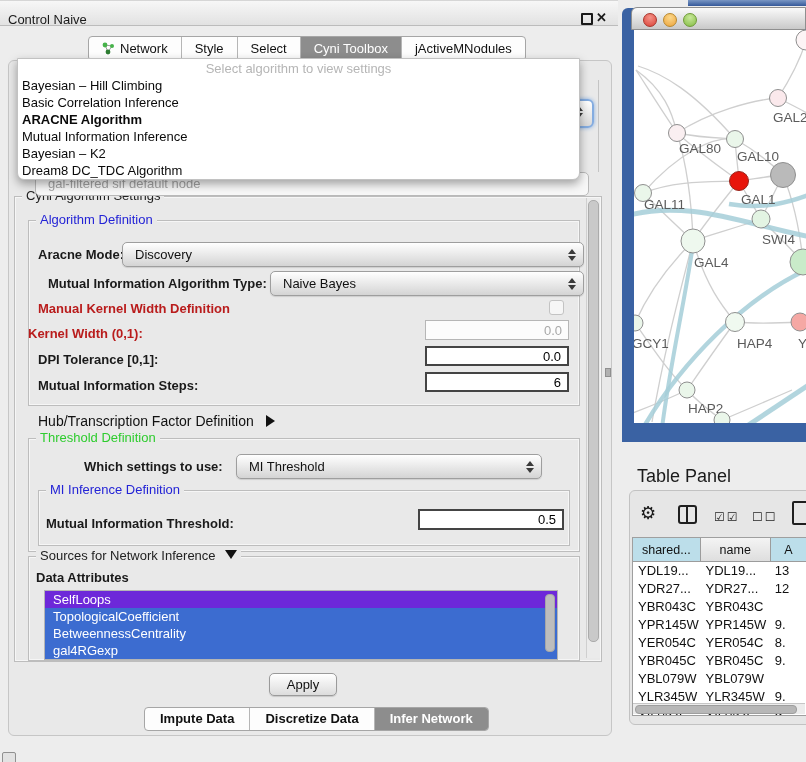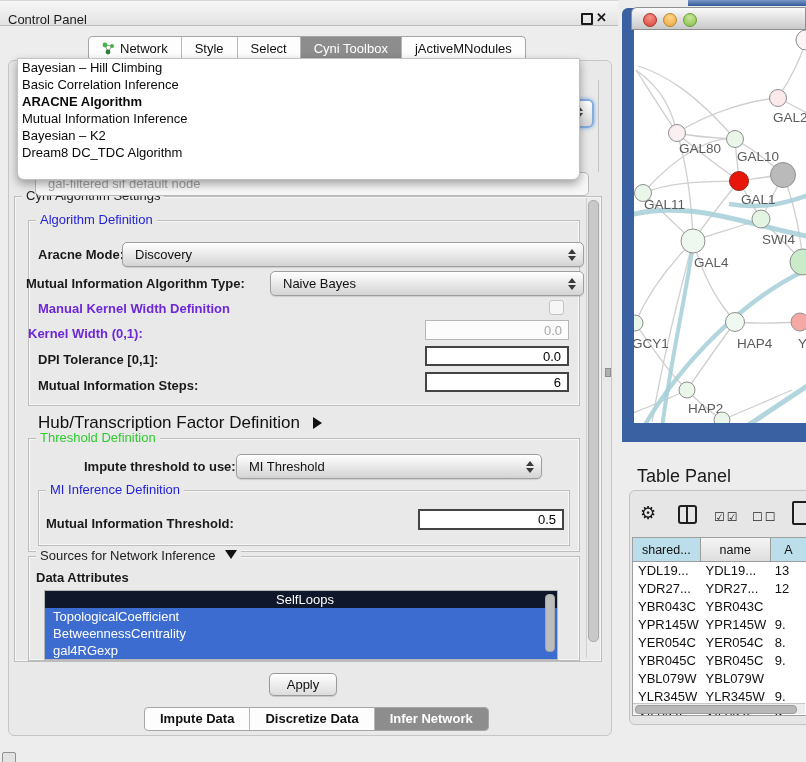--- a/index.html
+++ b/index.html
@@ -29,21 +29,21 @@
   
   .dropdown{left:17px;top:58px;width:561px;height:120px;background:#fff;border:1px solid #c2c2c2;
     border-radius:0 0 7px 7px;box-shadow:0 4px 10px rgba(0,0,0,.35);z-index:10;overflow:hidden}
   .dd-hint{text-align:center;color:#b5b5b5;font-size:13px;height:16px;line-height:16px;margin-top:2px}
   .dd-item{font-size:13px;height:17px;line-height:17px;padding-left:4px;color:#0a0a0a}
   .dd-item.bold{font-weight:bold}
   
   .group{border:1px solid #bdbdbd;box-shadow:inset 0 0 0 1px #f6f6f6}
   .grouptitle{font-size:13px;background:#e9e9e9;padding:0 4px;line-height:14px;white-space:nowrap}
   .lbl{font-size:13px;font-weight:bold;color:#1a1a1a;white-space:nowrap}
-  .lblgray{color:#6d28d9}
+  .lblgray{color:#b91c1c}
   
   .combo{background:linear-gradient(#ffffff,#d4d4d4);border:1px solid #9e9e9e;border-radius:5px;
     font-size:13px;display:flex;align-items:center;padding-left:12px;box-shadow:0 1px 1px rgba(0,0,0,.12)}
   .combo .val{flex:1;white-space:nowrap;overflow:hidden}
   .spin{width:18px;display:flex;flex-direction:column;align-items:center;gap:2px;margin-right:2px}
   .spin i{display:block;width:0;height:0;border-left:4px solid transparent;border-right:4px solid transparent}
   .spin .up{border-bottom:5px solid #3a3a3a}
   .spin .dn{border-top:5px solid #3a3a3a}
   .field{font-size:13px;text-align:right;padding:0 6px;background:#fff;border:2px solid #444;outline:none;
     font-family:"Liberation Sans",sans-serif}
@@ -97,21 +97,21 @@
   .td{box-sizing:border-box;overflow:hidden;white-space:nowrap}
   .hscroll{left:633px;top:703px;width:172px;height:10px;background:#ececec;border-top:1px solid #c6c6c6}
   .hthumb{position:absolute;left:2px;top:1px;width:160px;height:7px;background:#b7b7b7;border:1px solid #9e9e9e;border-radius:4px}
   .divider-handle{left:605px;top:368px;width:4px;height:7px;background:#b0b0b0;border:1px solid #8f8f8f}
   svg text{font-family:"Liberation Sans",sans-serif}
 </style>
 </head>
 <body>
 
 <div class="abs cp-titlebar"></div>
-<div class="abs cp-title">Control Panel</div>
+<div class="abs cp-title">Control Naive</div>
 <div class="abs btn-float"></div>
 <div class="abs btn-close">✕</div>
 
 <div class="abs tabstrip">
   <div class="tabseg">
     <svg width="13" height="13" viewBox="0 0 13 13">
       <line x1="3" y1="3" x2="10" y2="4" stroke="#9a9a9a"></line>
         <line x1="3" y1="3" x2="6" y2="10" stroke="#9a9a9a"></line>
       <line x1="10" y1="4" x2="6" y2="10" stroke="#9a9a9a"></line>
       <circle cx="3" cy="3" r="2.4" fill="#46b24a"></circle>
@@ -139,20 +139,21 @@
 <div class="abs bg-combo">gal-filtered sif default node</div>
 <div class="abs bg-combo-focus">
   <div class="spin" style="margin-top:5px">
       <i class="up"></i>
       <i class="dn"></i>
     </div>
 </div>
 <div class="abs bg-groupline"></div>
 
 <div class="abs dropdown">
+  <div class="dd-hint">Select algorithm to view settings</div>
   <div id="dd-items">
       <div class="dd-item">Bayesian – Hill Climbing</div>
       <div class="dd-item">Basic Correlation Inference</div>
       <div class="dd-item bold">ARACNE Algorithm</div>
       <div class="dd-item">Mutual Information Inference</div>
       <div class="dd-item">Bayesian – K2</div>
       <div class="dd-item">Dream8 DC_TDC Algorithm</div>
     </div>
 </div>
 
@@ -167,50 +168,50 @@
 
 <div class="abs lbl" style="left:38px;top:247px">Aracne Mode:</div>
 <div class="abs combo" style="left:122px;top:242px;width:448px;height:23px">
   <span class="val">Discovery</span>
   <span class="spin">
       <i class="up"></i>
       <i class="dn"></i>
     </span>
 </div>
 
-<div class="abs lbl" style="left:26px;top:276px">Mutual Information Algorithm Type:</div>
+<div class="abs lbl" style="left:48px;top:276px">Mutual Information Algorithm Type:</div>
 <div class="abs combo" style="left:270px;top:271px;width:300px;height:23px">
   <span class="val">Naive Bayes</span>
   <span class="spin">
       <i class="up"></i>
       <i class="dn"></i>
     </span>
 </div>
 
 <div class="abs lbl lblgray" style="left:38px;top:301px">Manual Kernel Width Definition</div>
 <div class="abs checkbox" style="left:549px;top:300px"></div>
 
 <div class="abs lbl lblgray" style="left:28px;top:326px">Kernel Width (0,1):</div>
 <input class="abs field disabled" style="left: 425px; top: 320px; width: 130px; height: 18px;" readonly="" value="0.0">
 
 <div class="abs lbl" style="left:38px;top:352px">DPI Tolerance [0,1]:</div>
 <input class="abs field" style="left: 425px; top: 346px; width: 128px; height: 16px;" value="0.0">
 
 <div class="abs lbl" style="left:38px;top:378px">Mutual Information Steps:</div>
 <input class="abs field" style="left: 425px; top: 372px; width: 128px; height: 16px;" value="6">
 
-<div class="abs" style="left:38px;top:413px;font-size:17px">
+<div class="abs" style="left:38px;top:413px;font-size:14px">
   <span>Hub/Transcription Factor Definition</span>
   <span class="tri-right"></span>
 </div>
 
 <div class="abs group" style="left:28px;top:438px;width:550px;height:112px"></div>
 <div class="abs grouptitle" style="left:36px;top:431px;color:#2ecc2e">Threshold Definition</div>
 
-<div class="abs lbl" style="left:84px;top:459px">Impute threshold to use:</div>
+<div class="abs lbl" style="left:84px;top:459px">Which settings to use:</div>
 <div class="abs combo" style="left:236px;top:454px;width:292px;height:23px">
   <span class="val">MI Threshold</span>
   <span class="spin">
       <i class="up"></i>
       <i class="dn"></i>
     </span>
 </div>
 
 <div class="abs group" style="left:38px;top:490px;width:530px;height:54px"></div>
 <div class="abs grouptitle" style="left:46px;top:483px;color:#2323d6">MI Inference Definition</div>
@@ -218,21 +219,21 @@
 <input class="abs field" style="left: 418px; top: 509px; width: 130px; height: 17px;" value="0.5">
 
 <div class="abs group" style="left:28px;top:556px;width:550px;height:103px"></div>
 <div class="abs grouptitle" style="left:36px;top:549px;color:#222">
   <span>Sources for Network Inference</span>
   <span class="tri-down"></span>
 </div>
 <div class="abs lbl" style="left:36px;top:570px">Data Attributes</div>
 <div class="abs listbox" style="left:44px;top:590px;width:512px;height:68px">
   <div id="attr-items">
-      <div class="list-item" style="background: #0f172a; text-align: center;">SelfLoops</div>
+      <div class="list-item" style="background: #6d28d9;">SelfLoops</div>
       <div class="list-item" style="background: rgb(60, 108, 208);">TopologicalCoefficient</div>
       <div class="list-item" style="background: rgb(60, 108, 208);">BetweennessCentrality</div>
       <div class="list-item" style="background: rgb(60, 108, 208);">gal4RGexp</div>
     </div>
   <div class="vthumb" style="position:absolute;right:2px;top:3px;width:8px;height:56px"></div>
 </div>
 
 <div class="abs pushbtn" style="left:269px;top:673px;width:66px;height:21px;line-height:21px">Apply</div>
 
 <div class="abs bstrip" style="left:144px;top:707px">

